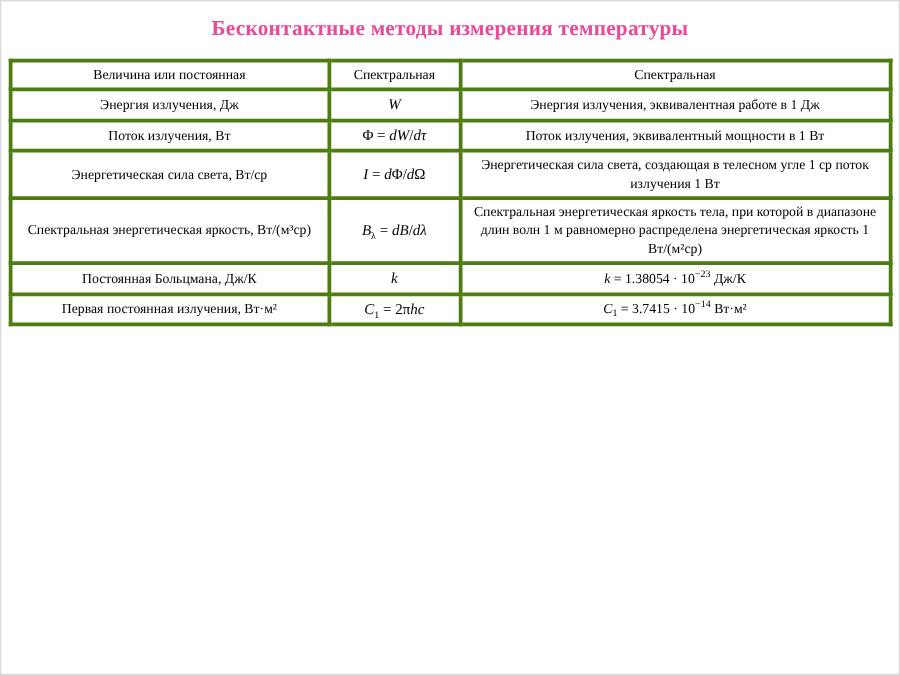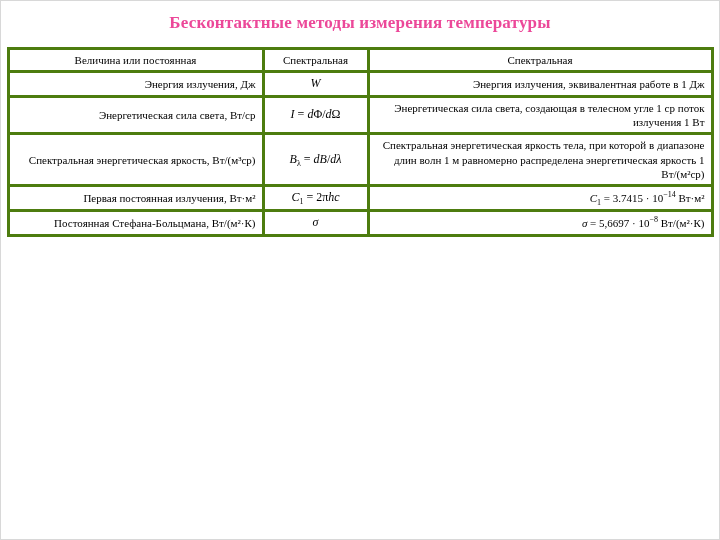--- a/index.html
+++ b/index.html
@@ -39,23 +39,23 @@
     overflow: hidden;
   }
   table.meas th {
     font-weight: normal;
     text-align: center;
     height: 16px;
   }
   col.c1 { width: 255px; }
   col.c2 { width: 105px; }
   col.c3 { width: 344px; }
-  td.quantity { text-align: right; }
+  td.quantity { text-align: center; }
   td.symbol { text-align: center; font-size: 12px; }
-  td.definition { text-align: right; }
+  td.definition { text-align: center; }
   sub, sup { font-size: 8px; line-height: 0; }
 </style>
 </head>
 <body>
 
 <div class="page">
   <div class="title">Бесконтактные методы измерения температуры</div>
 
   <table class="meas">
     <colgroup>
@@ -70,34 +70,39 @@
         <th>Спектральная</th>
       </tr>
     </thead>
     <tbody>
       <tr>
         <td class="quantity">Энергия излучения, Дж</td>
         <td class="symbol"><i>W</i></td>
         <td class="definition">Энергия излучения, эквивалентная работе в 1 Дж</td>
       </tr>
       <tr>
+        <td class="quantity">Поток излучения, Вт</td>
+        <td class="symbol">Φ = <i>dW</i>/<i>dτ</i></td>
+        <td class="definition">Поток излучения, эквивалентный мощности в 1 Вт</td>
+      </tr>
+      <tr>
         <td class="quantity">Энергетическая сила света, Вт/ср</td>
         <td class="symbol"><i>I</i> = <i>d</i>Φ/<i>d</i>Ω</td>
         <td class="definition">Энергетическая сила света, создающая в телесном угле 1 ср поток излучения 1 Вт</td>
       </tr>
       <tr>
         <td class="quantity">Спектральная энергетическая яркость, Вт/(м³ср)</td>
         <td class="symbol"><i>B</i><sub>λ</sub> = <i>dB</i>/<i>dλ</i></td>
         <td class="definition">Спектральная энергетическая яркость тела, при которой в диапазоне длин волн 1 м равномерно распределена энергетическая яркость 1 Вт/(м²ср)</td>
       </tr>
       <tr>
+        <td class="quantity">Постоянная Больцмана, Дж/К</td>
+        <td class="symbol"><i>k</i></td>
+        <td class="definition"><i>k</i> = 1.38054 · 10<sup>−23</sup> Дж/К</td>
+      </tr>
+      <tr>
         <td class="quantity">Первая постоянная излучения, Вт·м²</td>
         <td class="symbol"><i>C</i><sub>1</sub> = 2π<i>hc</i></td>
         <td class="definition"><i>C</i><sub>1</sub> = 3.7415 · 10<sup>−14</sup> Вт·м²</td>
-      </tr>
-      <tr>
-        <td class="quantity">Постоянная Стефана-Больцмана, Вт/(м²·К)</td>
-        <td class="symbol"><i>σ</i></td>
-        <td class="definition"><i>σ</i> = 5,6697 · 10<sup>−8</sup> Вт/(м²·К)</td>
       </tr>
     </tbody>
   </table>
 </div>
 
 </body></html>

